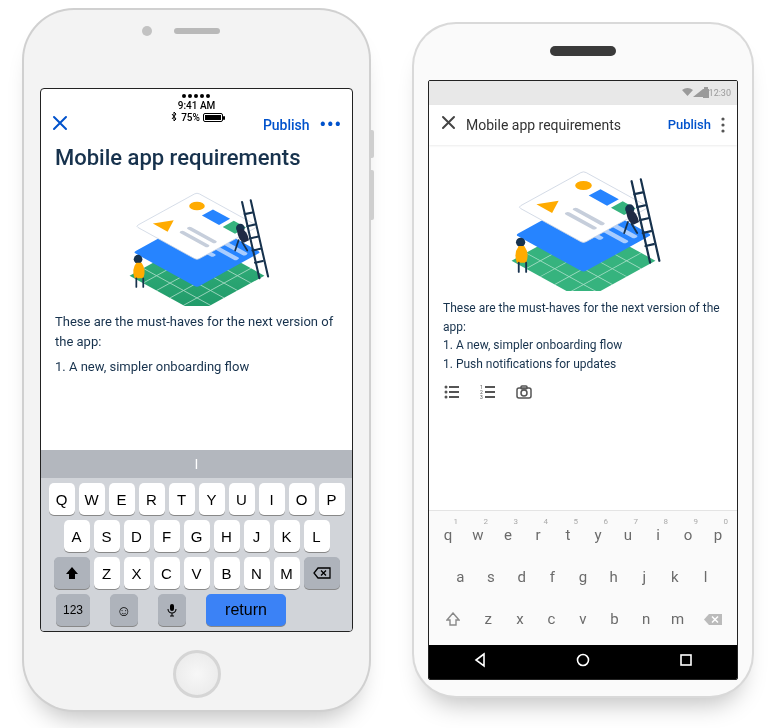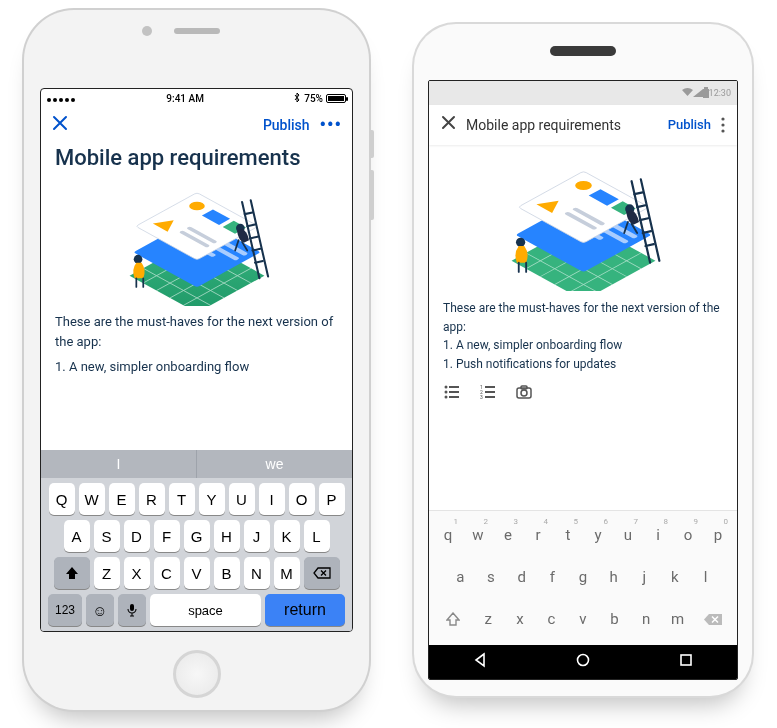--- a/index.html
+++ b/index.html
@@ -32,21 +32,21 @@
   .iphone .side-btn.b { top:160px; height:50px; }
   .iphone .home { position:absolute; bottom:12px; left:50%; transform:translateX(-50%); width:48px; height:48px; border-radius:50%; border:3px solid #d5d5d5; background:radial-gradient(circle,#f7f7f7,#e8e8e8); }
 
   .iphone .screen {
     position:absolute; left:16px; right:16px; top:78px; bottom:78px;
     background:#fff; border-radius:4px; overflow:hidden;
     border:1px solid #222;
   }
 
   
-  .ios-status { height:18px; display:flex; align-items:center; justify-content:space-between; font-size:10px; padding:0 6px; color:#000; font-weight:500; }
+  .ios-status { height:18px; display:flex; align-items:center; justify-content:space-between; font-size:10px; padding:0 6px; color:#000; font-weight:500;flex-direction:column; }
   .ios-status .dots span{width:4px;height:4px;border-radius:50%;background:#000;display:inline-block;margin-right:2px;}
   .ios-status .right{display:flex;align-items:center;gap:3px}
   .ios-status .batt{width:20px;height:9px;border:1px solid #000;border-radius:2px;position:relative;}
   .ios-status .batt::after{content:"";position:absolute;right:-3px;top:2px;width:2px;height:4px;background:#000;border-radius:1px;}
   .ios-status .batt .fill{position:absolute;left:1px;top:1px;bottom:1px;right:1px;background:#000;}
 
   
   .ios-nav { display:flex; align-items:center; justify-content:space-between; padding:6px 10px 2px; }
   .ios-nav .x { font-size:20px; font-weight:300; color:#0052cc; }
   .ios-nav .actions{display:flex;align-items:center;gap:10px}
@@ -64,21 +64,21 @@
   
   .ios-kb{position:absolute;left:0;right:0;bottom:0;background:#d1d4d9;font-family:-apple-system,Helvetica,Arial;}
   .ios-kb .sugg{display:flex;background:#b3b7be;color:#fff;font-size:14px}
   .ios-kb .sugg div{flex:1;text-align:center;padding:6px 0;border-right:1px solid #9ea3ab}
   .ios-kb .sugg div:last-child{border-right:none}
   .ios-kb .row{display:flex;justify-content:center;gap:4px;padding:5px 3px 0}
   .ios-kb .key{background:#fff;border-radius:5px;box-shadow:0 1px 0 #888;font-size:15px;color:#000;width:26px;height:32px;display:flex;align-items:center;justify-content:center}
   .ios-kb .row2{padding-left:16px;padding-right:16px}
   .ios-kb .key.fn{background:#aeb3bb;font-size:13px}
   .ios-kb .key.wide{width:36px}
-  .ios-kb .bottom{display:flex;gap:4px;padding:5px 7px 5px}
+  .ios-kb .bottom{display:flex;gap:20px;padding:5px 15px 5px}
   .ios-kb .bottom .key{height:32px}
   .ios-kb .space{flex:1;font-size:13px}
   .ios-kb .ret{width:80px;font-size:16px;background:#3b82f6}
   .ios-kb .num{width:34px;background:#aeb3bb;font-size:12px}
   .ios-kb .emoji,.ios-kb .mic{width:28px;background:#aeb3bb}
 
   
   .android {
     position:absolute; left:414px; top:24px; width:338px; height:672px;
     border-radius:42px; background:#fafafa;
@@ -218,21 +218,20 @@
       </div>
 
       <div class="ios-body">
         <p>These are the must-haves for the next version of the app:</p>
         <p>1. A new, simpler onboarding flow</p>
       </div>
 
       <div class="ios-kb">
         <div class="sugg">
           <div>I</div>
-          <div>we</div>
         </div>
         <div class="row">
             <div class="key">Q</div>
             <div class="key">W</div>
             <div class="key">E</div>
             <div class="key">R</div>
             <div class="key">T</div>
             <div class="key">Y</div>
             <div class="key">U</div>
             <div class="key">I</div>
@@ -268,21 +267,20 @@
           <div class="key num">123</div>
           <div class="key emoji">
               <span>☺</span>
             </div>
           <div class="key mic">
             <svg width="10" height="14" viewBox="0 0 10 14">
                 <rect x="3" y="1" width="4" height="7" rx="2" fill="#000"></rect>
                 <path d="M1 6 a4 4 0 0 0 8 0 M5 10 V13 M3 13 H7" stroke="#000" fill="none" stroke-width="1.1"></path>
               </svg>
           </div>
-          <div class="key space">space</div>
           <div class="key ret">return</div>
         </div>
       </div>
     </div>
   </div>
 
   <div class="android">
     <div class="top-speaker"></div>
     <div class="screen">
 

